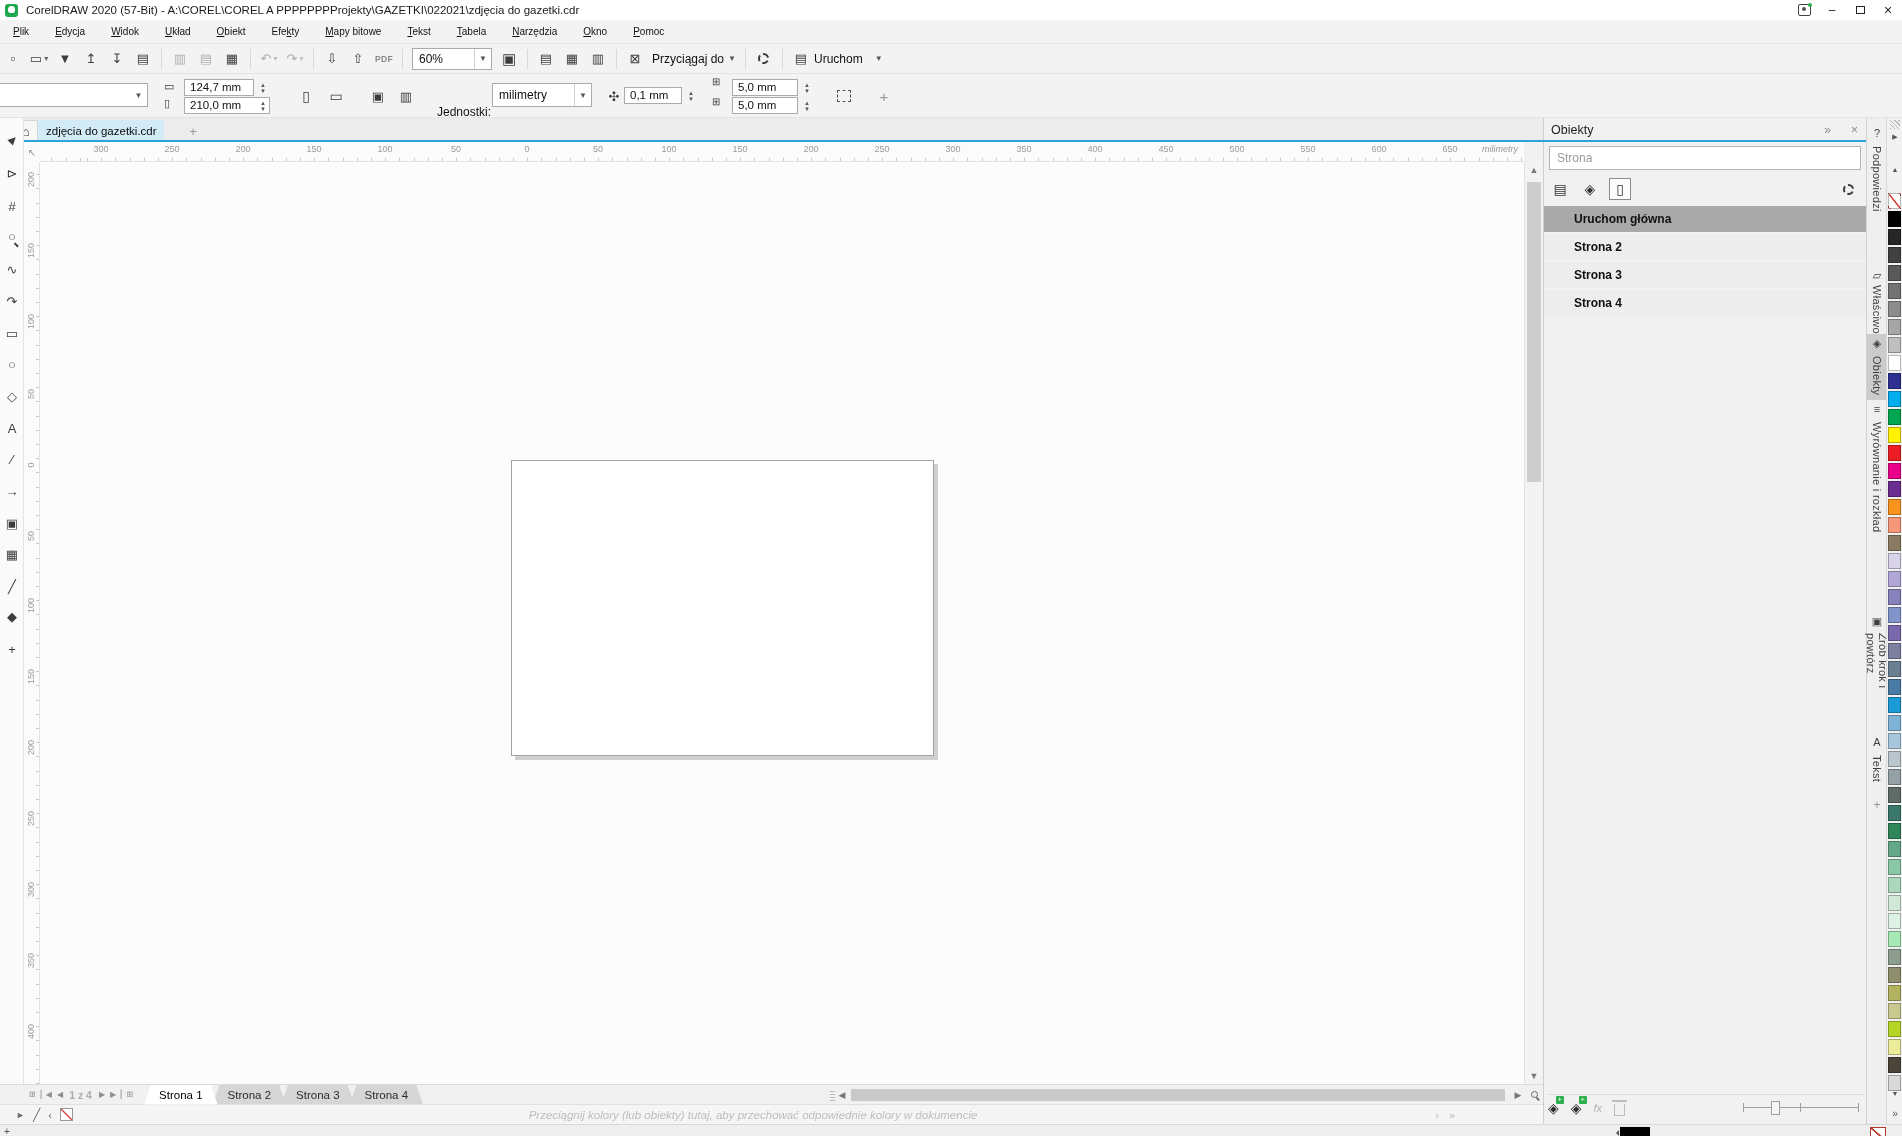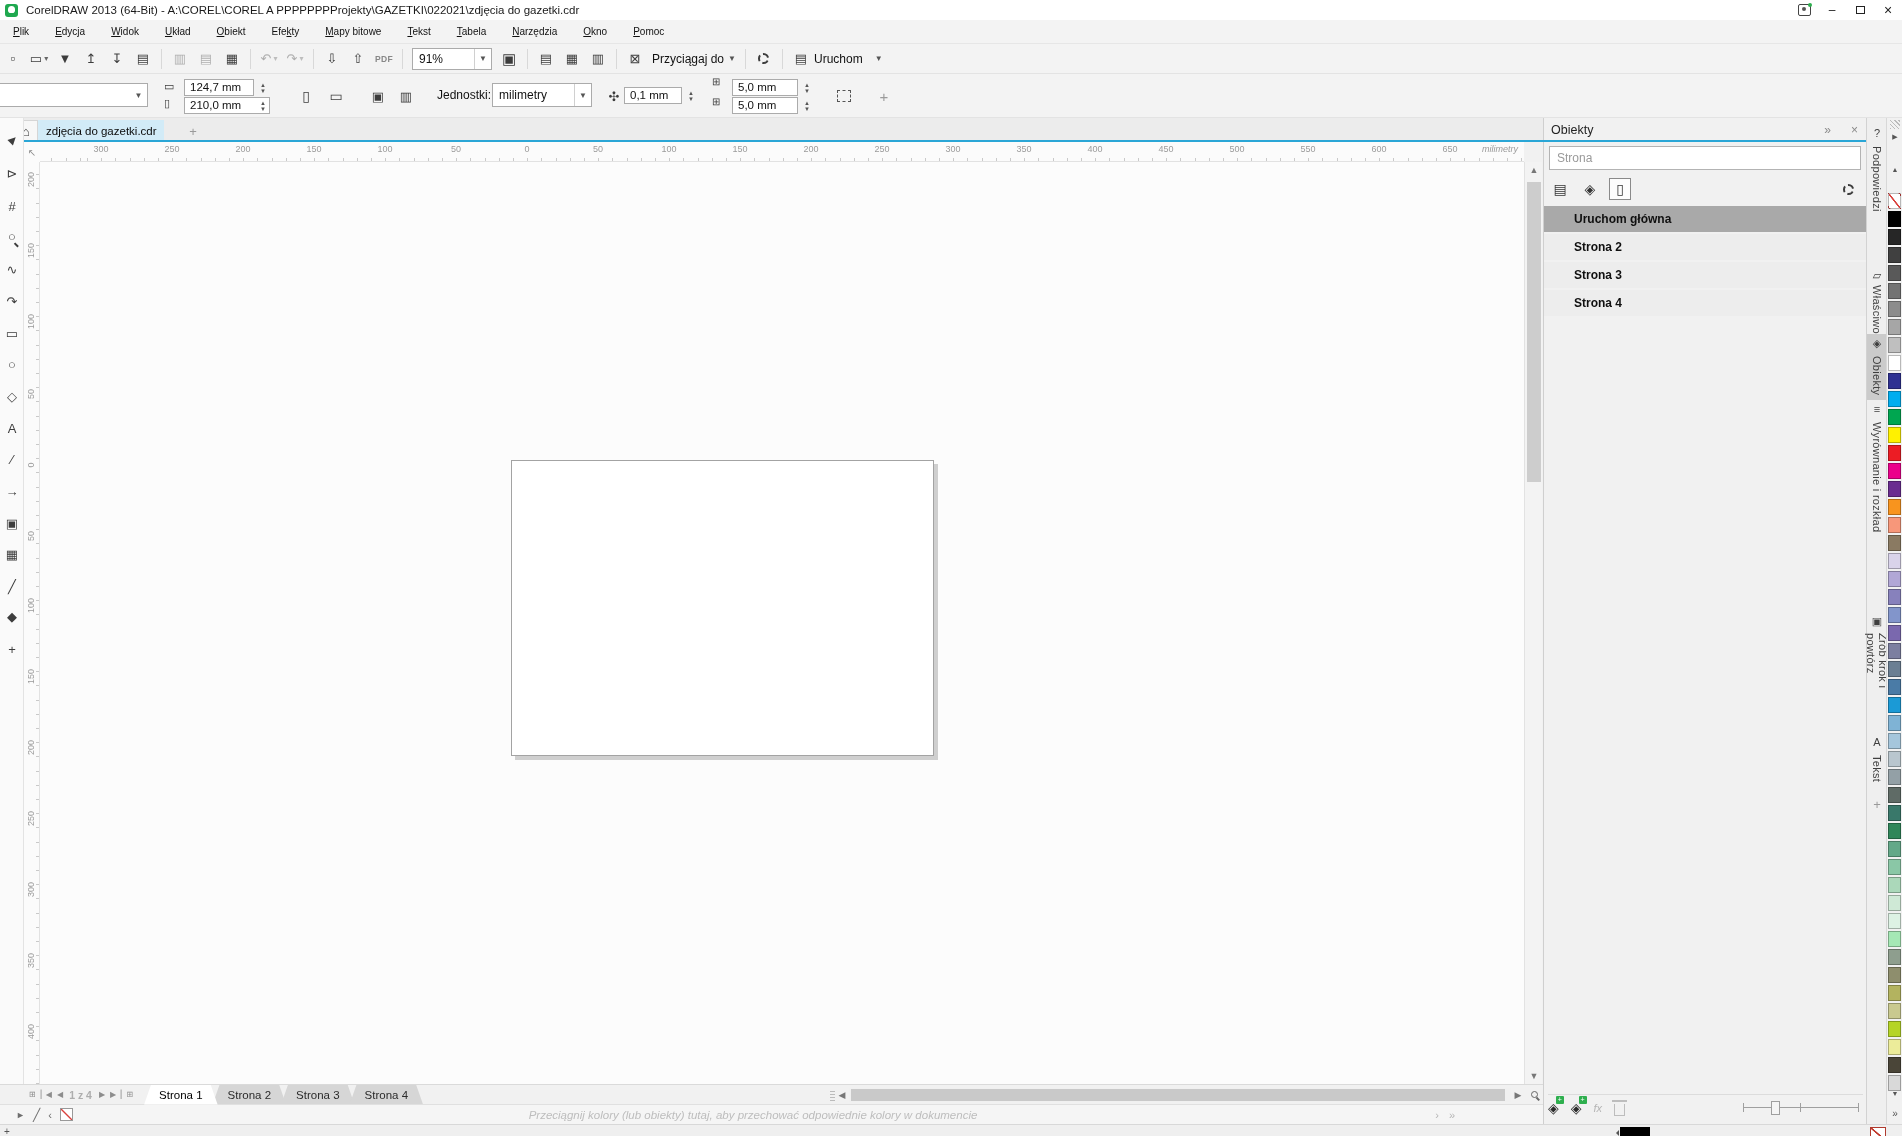--- a/index.html
+++ b/index.html
@@ -151,21 +151,21 @@
   .pr-cross { position:absolute; left:4px; top:1px; color:#555; font-size:10px; }
   .pr-fill { position:absolute; left:1620px; top:2px; width:30px; height:14px; background:#000; }
   .pr-fill::before { content:""; position:absolute; left:-7px; top:3px; border:3px solid transparent; border-right-color:#555; }
   .pr-outline { position:absolute; left:1870px; top:2px; width:16px; height:14px; background:linear-gradient(to top right,#fff 44%,#c0392b 47%,#c0392b 53%,#fff 56%); border:1px solid #b03a2e; }
 </style>
 </head>
 <body>
 
 <div class="titlebar">
   <span class="logo"></span>
-  <span class="title-text">CorelDRAW 2013 (64-Bit) - A:\COREL\COREL A PPPPPPPProjekty\GAZETKI\022021\zdjęcia do gazetki.cdr</span>
+  <span class="title-text">CorelDRAW 2020 (57-Bit) - A:\COREL\COREL A PPPPPPPProjekty\GAZETKI\022021\zdjęcia do gazetki.cdr</span>
   <span class="winbtns">
     <span class="winbtn">
         <span class="person"></span>
       </span>
     <span class="winbtn">–</span>
     <span class="winbtn">
         <span class="restore-glyph"></span>
       </span>
     <span class="winbtn" style="font-size:14px;">×</span>
   </span>
@@ -227,21 +227,21 @@
   <span class="tbtn">
         <span>⇩</span>
       </span><span class="tbtn">
         <span>⇧</span>
       </span></div>
   <span class="tbtn">
       <span class="pdftxt">PDF</span>
     </span>
   <span class="vsep"></span>
   <div class="combo zoomcombo">
-    <span class="cval">91%</span>
+    <span class="cval">60%</span>
     <span class="carr">▼</span>
   </div>
   <span class="tbtn" style="font-size:15px;">▣</span>
   <span class="vsep"></span>
   <span class="tbtn">▤</span>
   <span class="tbtn">▦</span>
   <span class="tbtn">▥</span>
   <span class="vsep"></span>
   <span class="tbtn">⊠</span>
   <span class="labelbtn">
@@ -268,21 +268,21 @@
   <span class="pbtn" style="left:164px;top:6px;font-size:11px;">▭</span>
   <span class="pbtn" style="left:164px;top:23px;font-size:11px;">▯</span>
   <div class="pfield" style="left:184px;top:5px;width:70px;">124,7 mm</div>
   <span class="spin" style="left:255px;top:5px;">▲<br>▼</span>
   <div class="pfield" style="left:184px;top:23px;width:86px;">210,0 mm</div>
   <span class="spin" style="left:255px;top:23px;">▲<br>▼</span>
   <span class="pbtn" style="left:294px;top:8px;width:24px;height:28px;font-size:14px;">▯</span>
   <span class="pbtn" style="left:322px;top:8px;width:28px;height:28px;font-size:14px;">▭</span>
   <span class="pbtn" style="left:366px;top:8px;width:24px;height:28px;">▣</span>
   <span class="pbtn" style="left:394px;top:8px;width:24px;height:28px;">▥</span>
-  <span class="plabel" style="left:437px;top:14px;">Jednostki:</span>
+  <span class="plabel" style="left:437px;top:31px;">Jednostki:</span>
   <div class="combo" style="position:absolute;left:492px;top:9px;width:100px;height:24px;">
     <span class="cval">milimetry</span>
     <span class="carr">▼</span>
   </div>
   <span class="pbtn" style="left:605px;top:8px;width:18px;height:28px;">✣</span>
   <div class="pfield" style="left:624px;top:13px;width:58px;">0,1 mm</div>
   <span class="spin" style="left:683px;top:13px;">▲<br>▼</span>
   <span class="pbtn" style="left:712px;top:2px;font-size:10px;">⊞</span>
   <span class="pbtn" style="left:712px;top:22px;font-size:10px;">⊞</span>
   <div class="pfield" style="left:732px;top:5px;width:66px;">5,0 mm</div>

